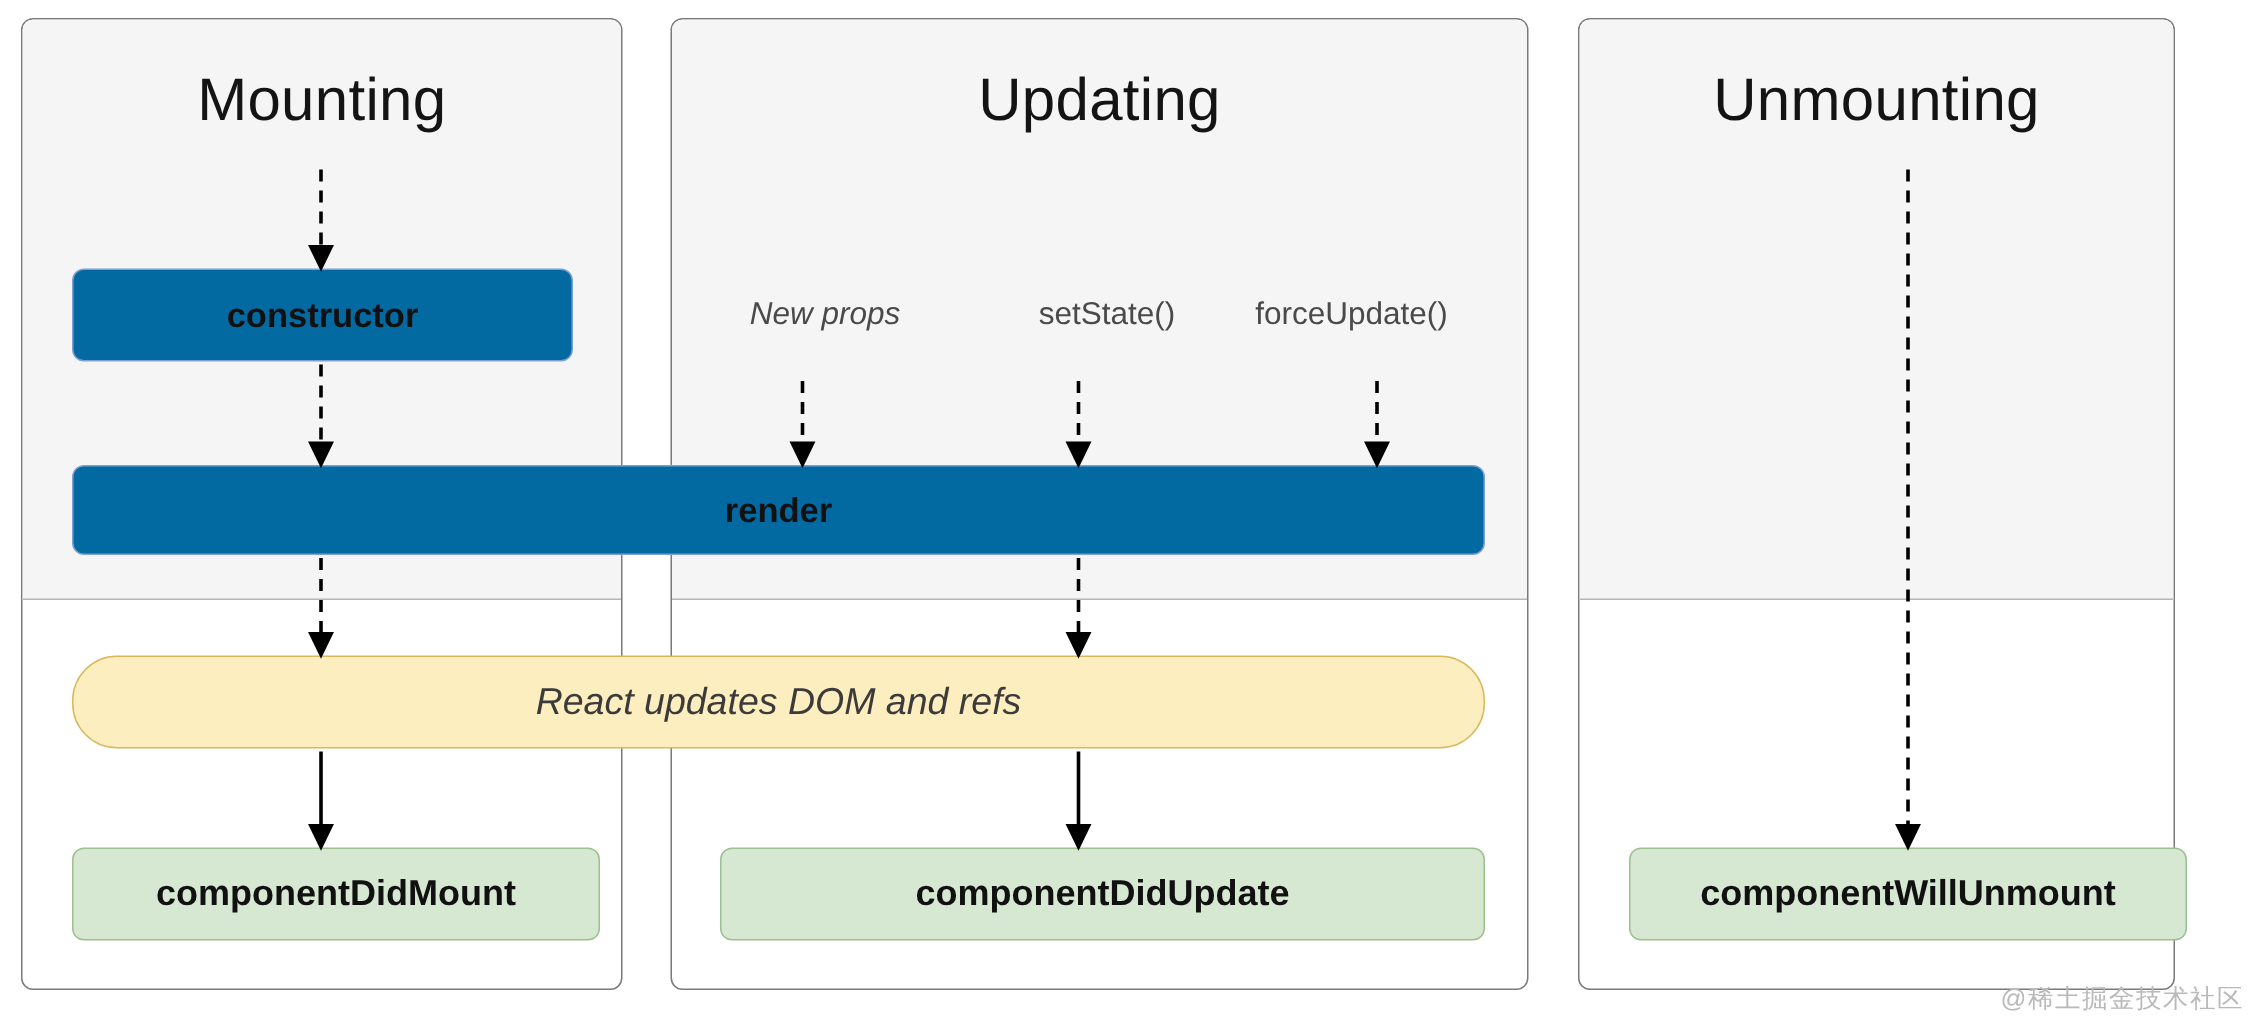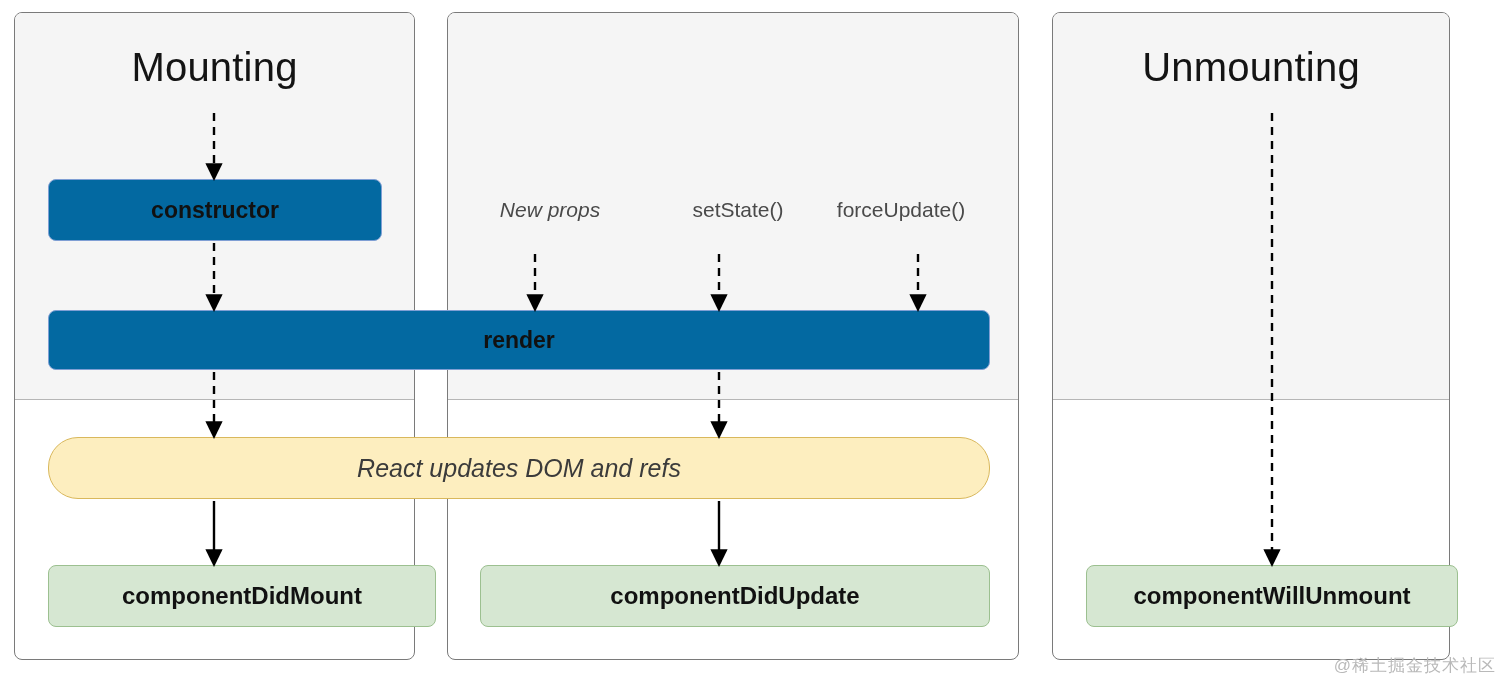--- a/index.html
+++ b/index.html
@@ -84,21 +84,21 @@
     border: 1.4px solid #d9b85c;
     font-style: italic;
     font-weight: 400;
     font-size: 25px;
     color: #3b3b3b;
   }
 
   #box-constructor          { left: 48px;  top: 179px; width: 334px; height: 62px; }
   #box-render               { left: 48px;  top: 310px; width: 942px; height: 60px; }
   #box-react-updates        { left: 48px;  top: 437px; width: 942px; height: 62px; border-radius: 30px; }
-  #box-did-mount            { left: 48px;  top: 565px; width: 388px; height: 62px; }
+  #box-did-mount            { left: 48px;  top: 565px; width: 352px; height: 62px; }
   #box-did-update           { left: 480px; top: 565px; width: 510px; height: 62px; }
   #box-will-unmount         { left: 1086px;top: 565px; width: 372px; height: 62px; }
 
   
   #box-render .render-label {
     position: absolute;
     left: 0;
     right: 0;
     text-align: center;
   }
@@ -146,20 +146,21 @@
 
 <div id="stage">
 
   <div class="panel" id="panel-mounting">
     <div class="panel-top"></div>
     <div class="panel-title">Mounting</div>
   </div>
 
   <div class="panel" id="panel-updating">
     <div class="panel-top"></div>
+    <div class="panel-title">Updating</div>
   </div>
 
   <div class="panel" id="panel-unmounting">
     <div class="panel-top"></div>
     <div class="panel-title">Unmounting</div>
   </div>
 
   <div class="trigger-label italic" id="label-new-props">New props</div>
   <div class="trigger-label" id="label-set-state">setState()</div>
   <div class="trigger-label" id="label-force-update">forceUpdate()</div>

